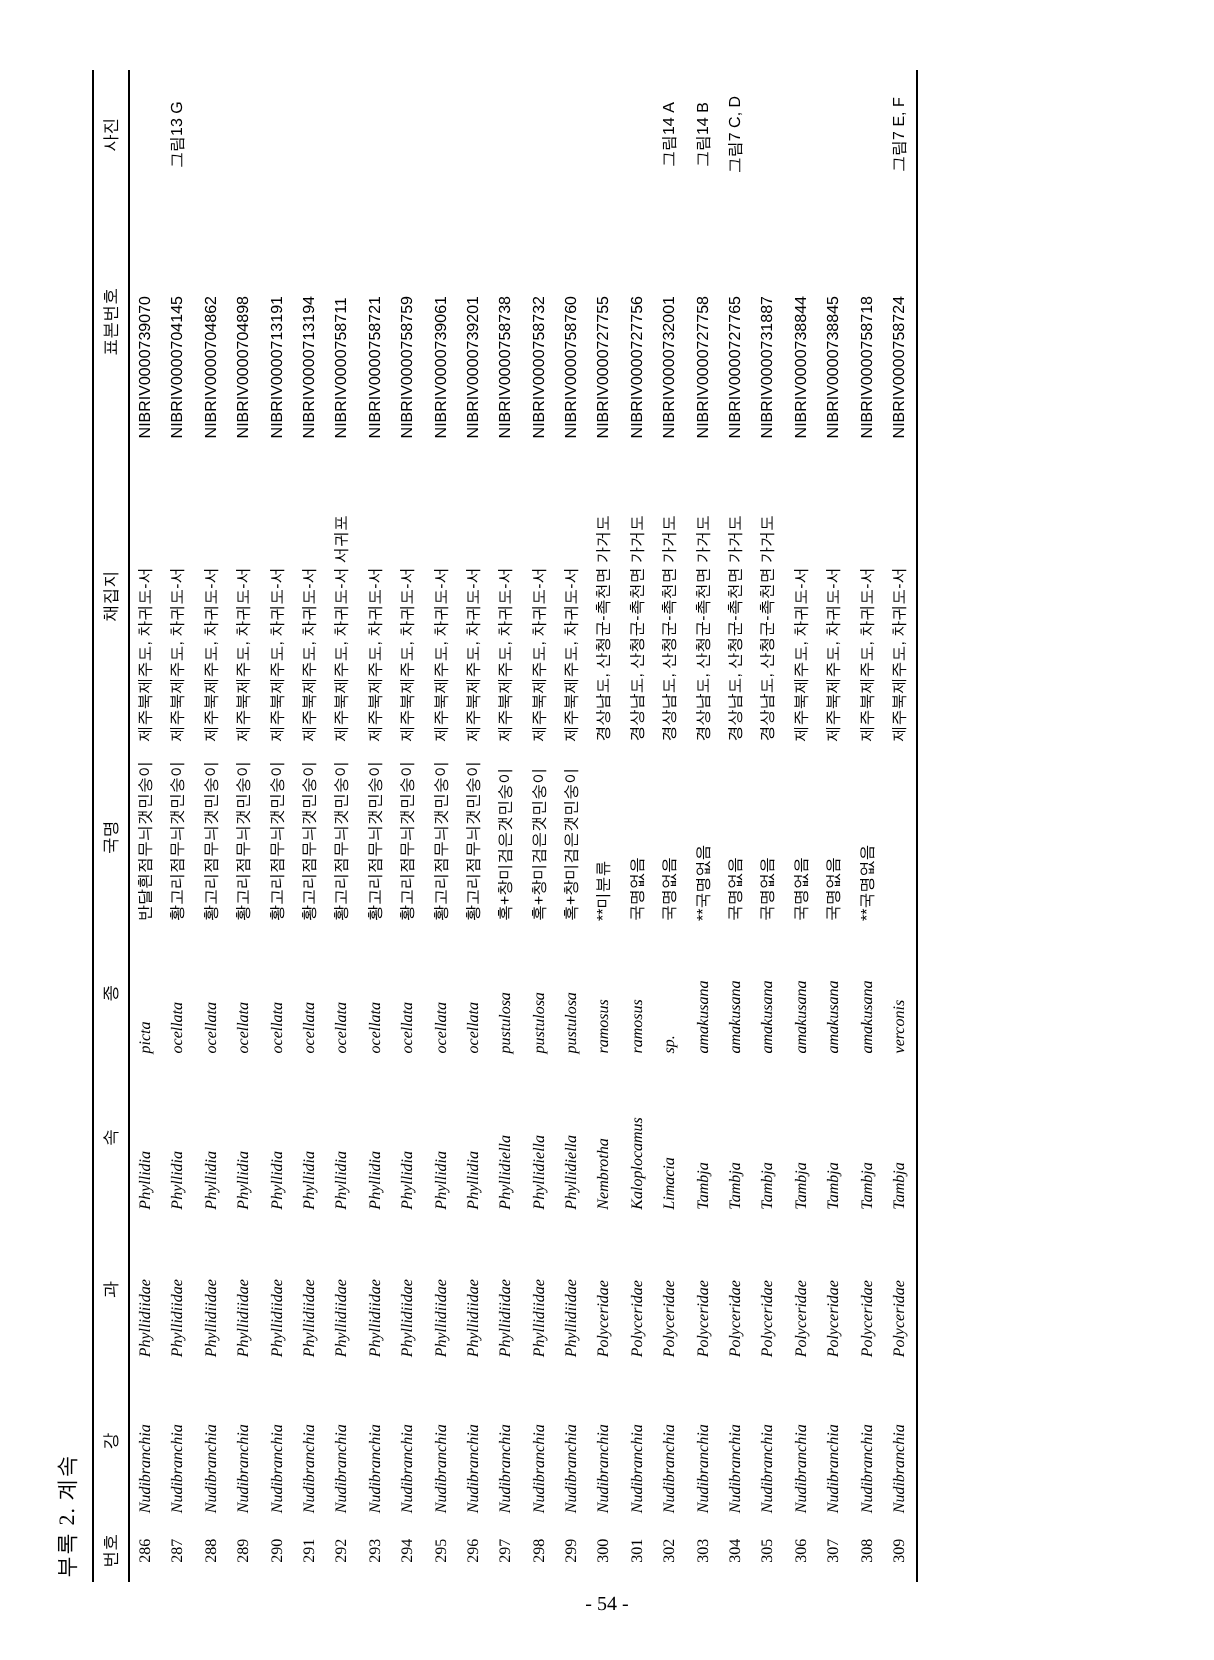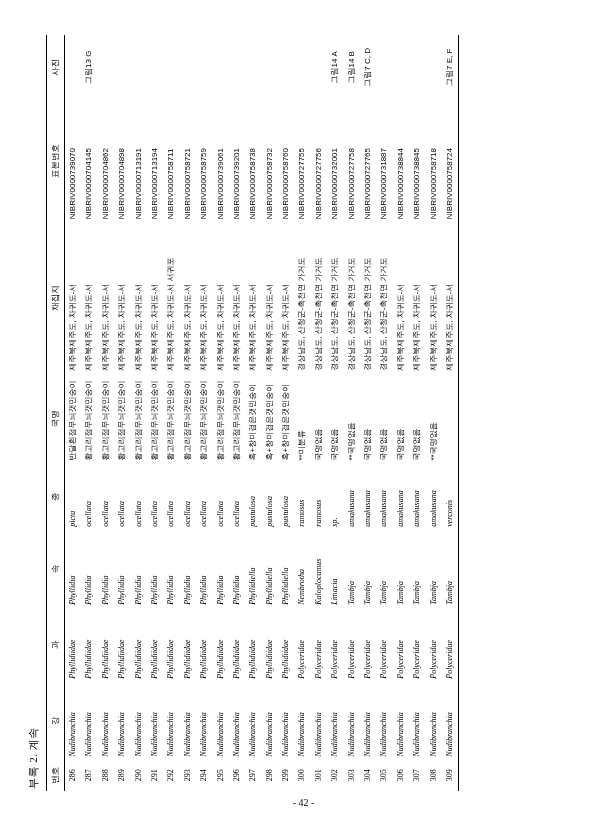--- a/index.html
+++ b/index.html
@@ -383,14 +383,14 @@
             <td class="c-gukmyeong"></td>
             <td class="c-chaejip">제주북제주도, 차귀도-서</td>
             <td class="c-pyobon">NIBRIV0000758724</td>
             <td class="c-sajin">그림7 E, F</td>
           </tr>
       </tbody>
     </table>
 
   </div>
 
-  <div class="page-num">- 42 -</div>
+  <div class="page-num">- 54 -</div>
 </div>
 
 </body></html>

